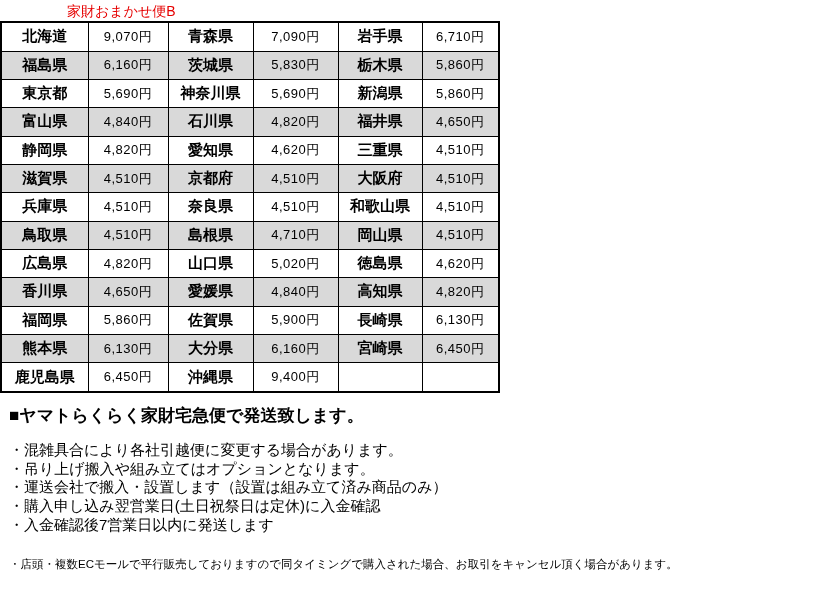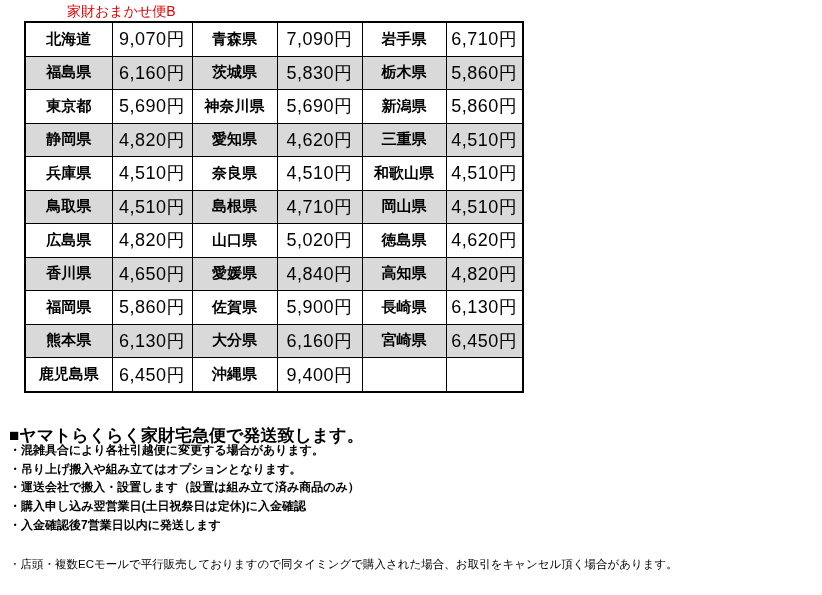--- a/index.html
+++ b/index.html
@@ -22,21 +22,21 @@
     position: absolute;
     left: 67px;
     top: 3px;
     font-size: 14px;
     font-weight: 500;
     color: #e60000;
     white-space: nowrap;
   }
   table.fee-table {
     position: absolute;
-    left: 24px;
+    left: 0;
     top: 21px;
     width: 498px;
     height: 372px;
     border-collapse: collapse;
     table-layout: fixed;
     border: 2px solid #000000;
   }
   table.fee-table td {
     border: 1.5px solid #000000;
     text-align: center;
@@ -46,39 +46,39 @@
     white-space: nowrap;
   }
   table.fee-table tr:nth-child(even) td {
     background: #d9d9d9;
   }
   td.pref {
     font-weight: bold;
     font-size: 15px;
   }
   td.price {
-    font-size: 18px;
+    font-size: 13px;
     letter-spacing: 0.5px;
   }
   .notes-heading {
     position: absolute;
     left: 9px;
-    top: 424px;
+    top: 404px;
     font-size: 17px;
     font-weight: bold;
     white-space: nowrap;
   }
   .notes-bullets {
     position: absolute;
     left: 9px;
     top: 441px;
   }
   .bullet-line {
-    font-size: 12px;
-    font-weight: bold;
+    font-size: 15px;
+    font-weight: normal;
     line-height: 18.7px;
     white-space: nowrap;
   }
   .notes-footnote {
     position: absolute;
     left: 9px;
     top: 557px;
     font-size: 11.5px;
     font-weight: normal;
     white-space: nowrap;
@@ -119,25 +119,41 @@
         </tr>
         <tr>
           <td class="pref">東京都</td>
           <td class="price">5,690円</td>
           <td class="pref">神奈川県</td>
           <td class="price">5,690円</td>
           <td class="pref">新潟県</td>
           <td class="price">5,860円</td>
         </tr>
         <tr>
+          <td class="pref">富山県</td>
+          <td class="price">4,840円</td>
+          <td class="pref">石川県</td>
+          <td class="price">4,820円</td>
+          <td class="pref">福井県</td>
+          <td class="price">4,650円</td>
+        </tr>
+        <tr>
           <td class="pref">静岡県</td>
           <td class="price">4,820円</td>
           <td class="pref">愛知県</td>
           <td class="price">4,620円</td>
           <td class="pref">三重県</td>
+          <td class="price">4,510円</td>
+        </tr>
+        <tr>
+          <td class="pref">滋賀県</td>
+          <td class="price">4,510円</td>
+          <td class="pref">京都府</td>
+          <td class="price">4,510円</td>
+          <td class="pref">大阪府</td>
           <td class="price">4,510円</td>
         </tr>
         <tr>
           <td class="pref">兵庫県</td>
           <td class="price">4,510円</td>
           <td class="pref">奈良県</td>
           <td class="price">4,510円</td>
           <td class="pref">和歌山県</td>
           <td class="price">4,510円</td>
         </tr>

